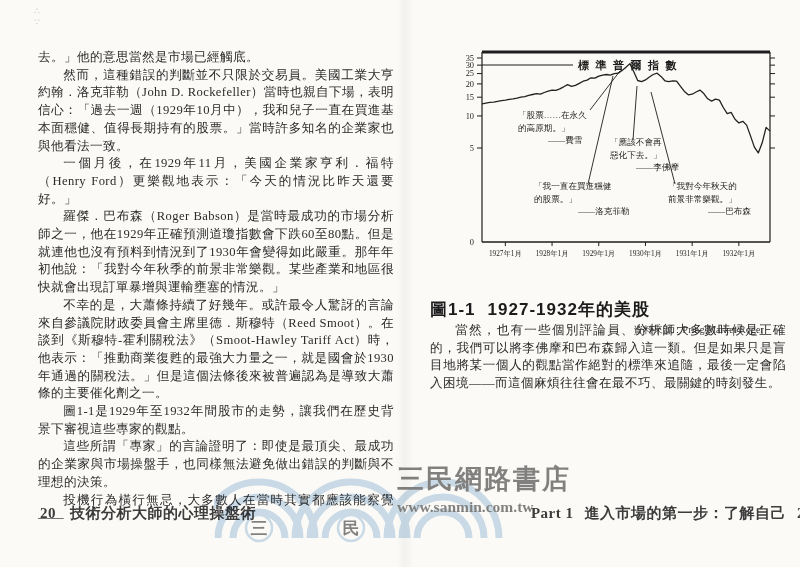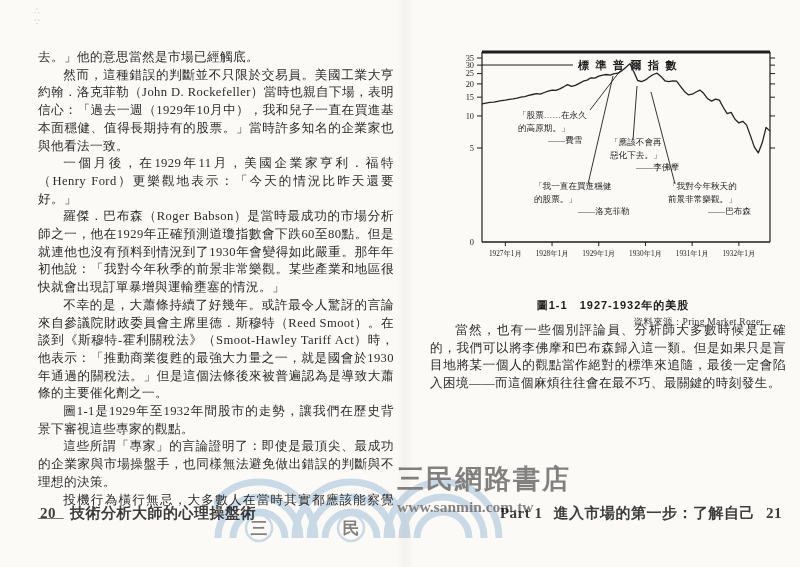--- a/index.html
+++ b/index.html
@@ -6,21 +6,21 @@
   body{
     width:800px;height:567px;position:relative;overflow:hidden;
     background:#fbfaf7;
     font-family:"Liberation Serif","DejaVu Serif",serif;
     color:#2b2b2b;
   }
   .gutter{
     position:absolute;left:396px;top:0;width:18px;height:567px;
     background:linear-gradient(90deg,rgba(0,0,0,0) 0%,rgba(0,0,0,0.035) 50%,rgba(0,0,0,0) 100%);
   }
-  .page{position:absolute;top:0;height:567px;}
+  .page{position:absolute;top:0;height:567px;padding-left:31px;}
   .page.left{left:0;width:400px;}
   .page.right{left:404px;width:396px;}
   .body-text{
     position:absolute;
     font-size:12.6px;line-height:17.7px;letter-spacing:0.4px;
     text-align:justify;text-justify:inter-character;
   }
   .page.left .body-text{left:38px;top:49px;width:356px;}
   .page.right .body-text{left:26px;top:322px;width:356px;}
   .body-text p{margin:0;}
@@ -29,23 +29,23 @@
     position:absolute;top:504px;font-size:15px;color:#3c3c3c;letter-spacing:0.5px;font-weight:bold;
   }
   .footer-left{left:40px;}
   .footer-left .pgnum{margin-right:14px;}
   .footer-right{right:18px;text-align:left;}
   .footer-right span{margin-left:11px;}
   figure{margin:0;position:absolute;left:26px;top:44px;width:366px;}
   #chart{width:362px;height:242px;}
   svg text{font-family:"Liberation Serif","DejaVu Serif",serif;fill:#1d1d1d;}
   figcaption{
-    text-align:center;margin-top:12px;
+    margin-top:12px;
     font-family:"Liberation Sans","DejaVu Sans",sans-serif;
-    font-weight:bold;font-size:11px;color:#1c1c1c;letter-spacing:1px;
+    font-weight:bold;font-size:17px;color:#1c1c1c;letter-spacing:1px;
   }
   figcaption .cap-label{margin-right:12px;}
   .source{
     text-align:right;padding-right:32px;margin-top:3px;
     font-size:9.5px;color:#333;letter-spacing:0.3px;
   }
   .watermark{
     position:absolute;left:214px;top:446px;width:384px;height:100px;
     opacity:0.55;mix-blend-mode:multiply;pointer-events:none;
   }

